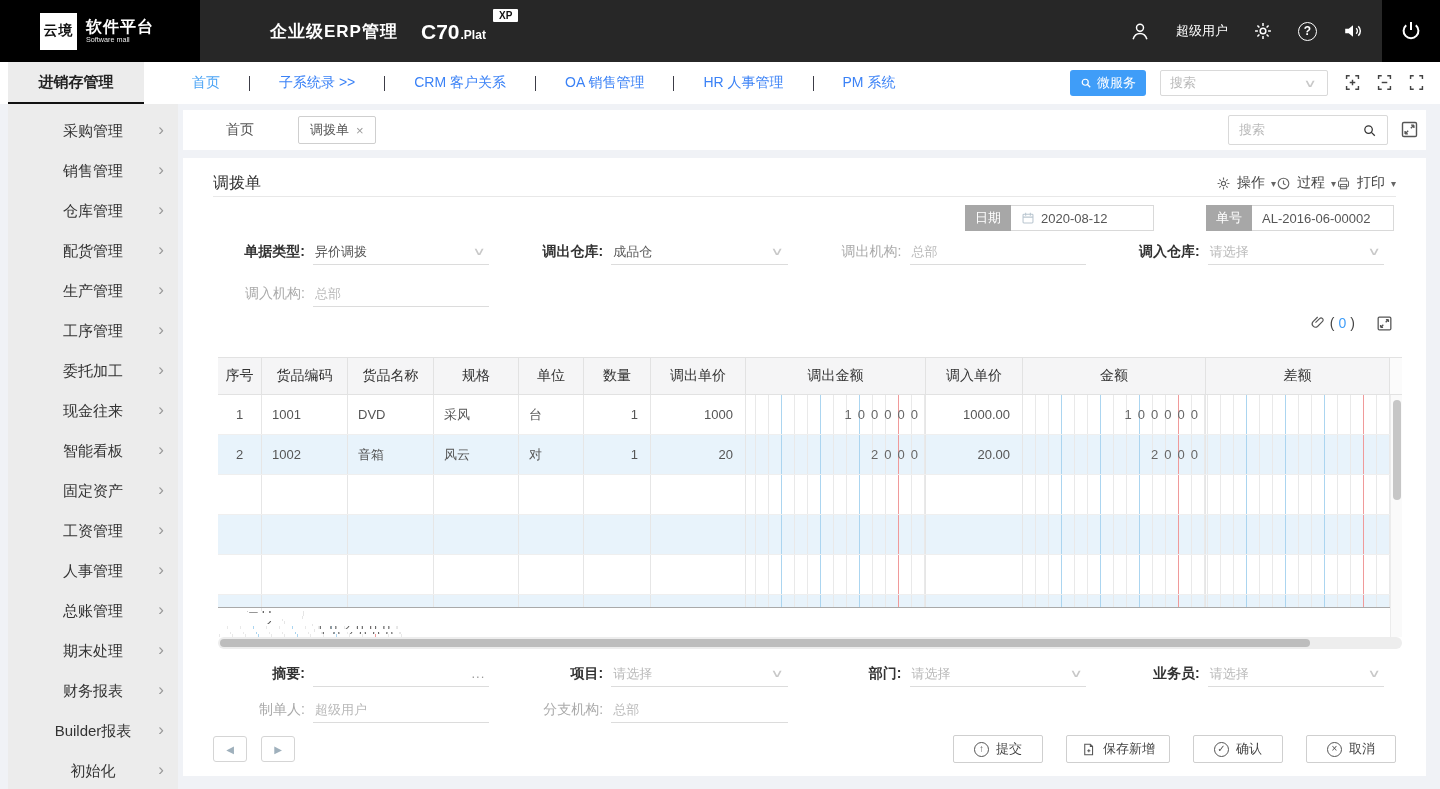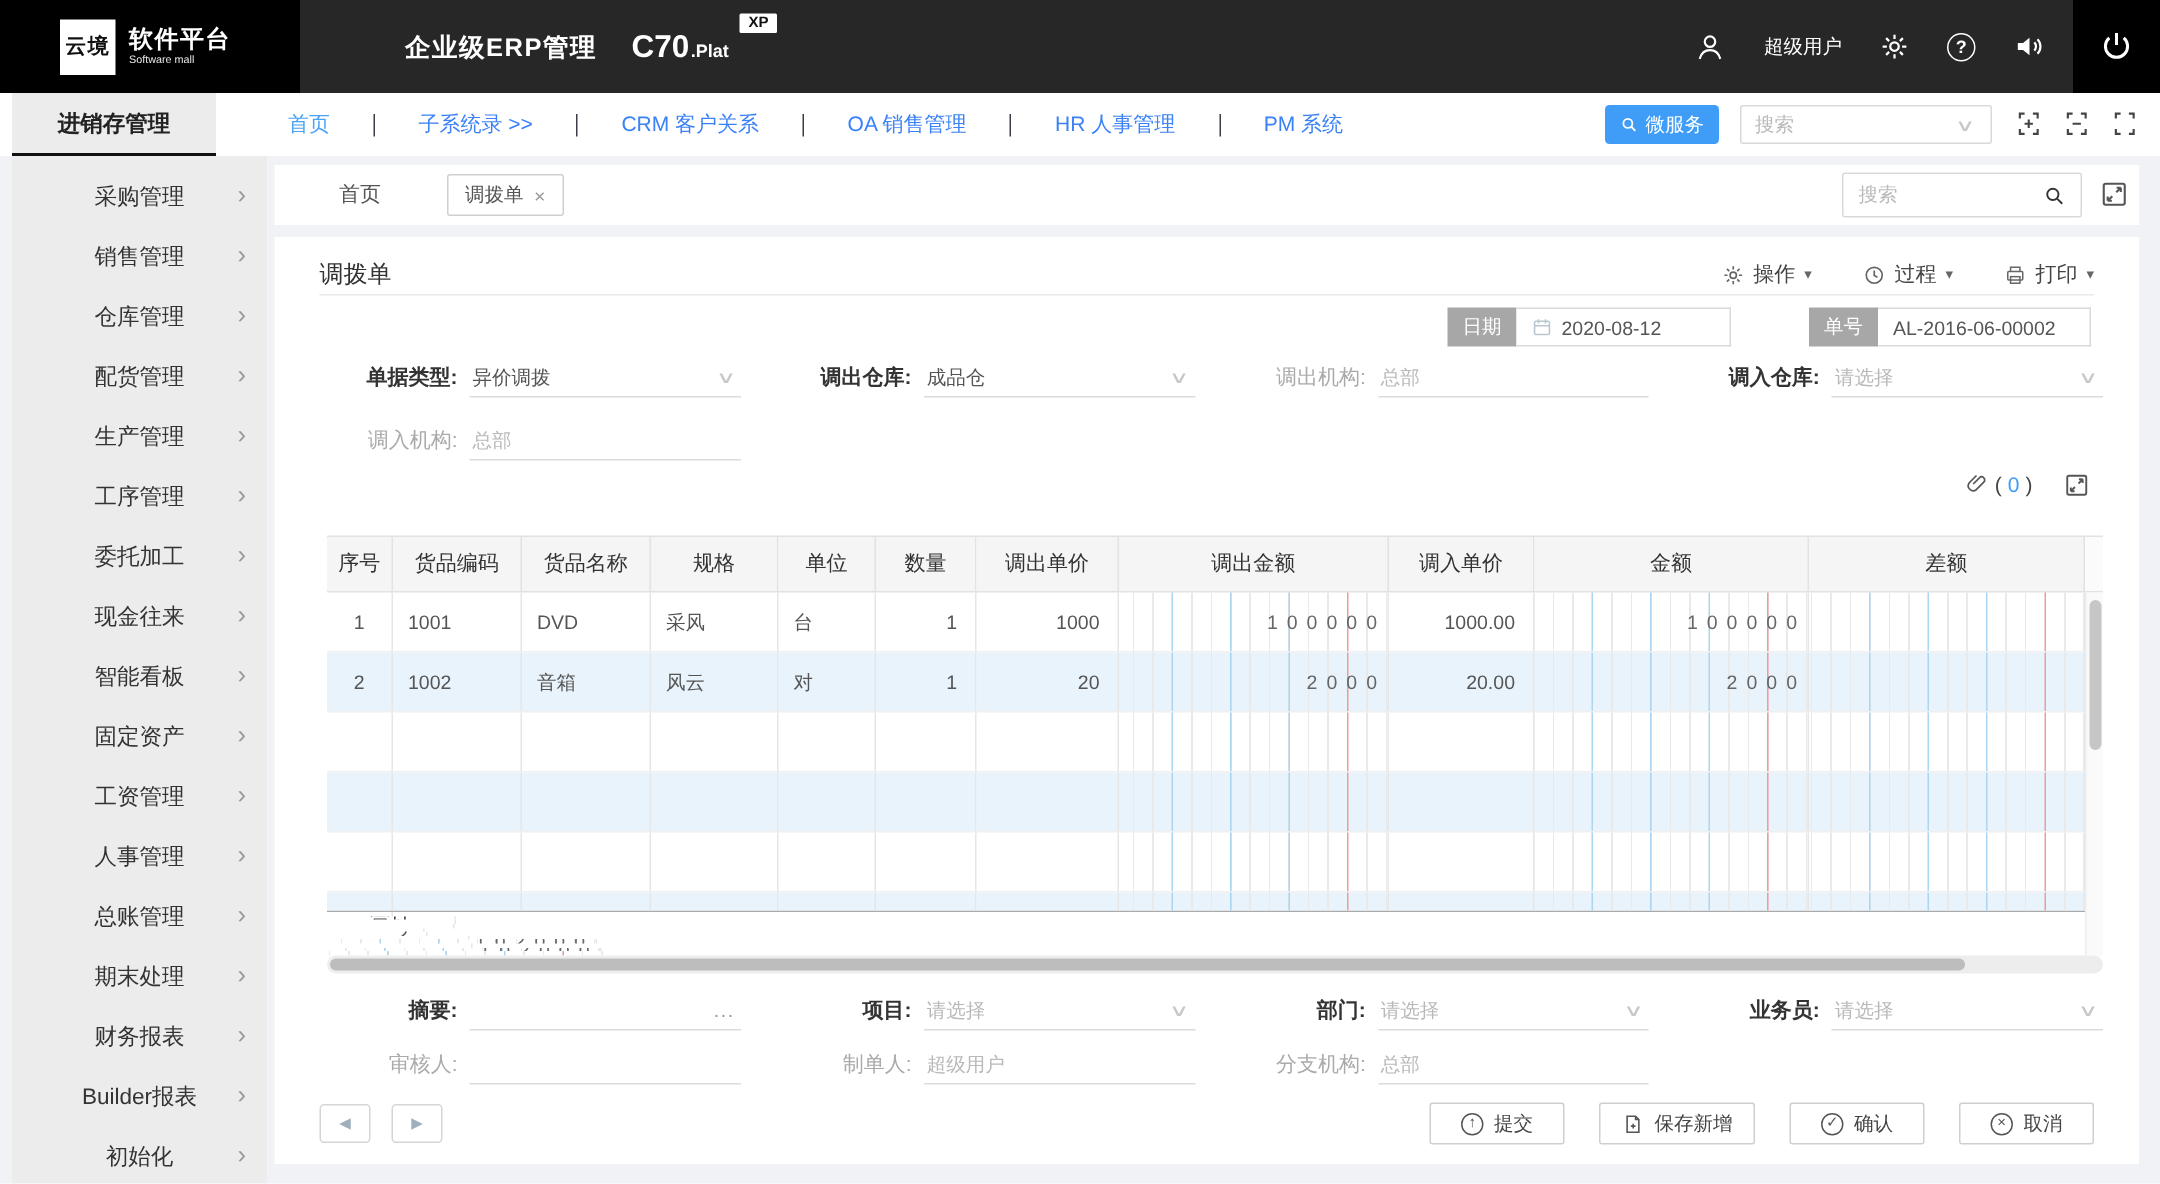--- a/index.html
+++ b/index.html
@@ -51,34 +51,34 @@
   .tab-close { color:#9a9a9a; font-size:13px; cursor:pointer; }
   .strip-search { position:absolute; right:38px; top:5px; width:160px; height:30px; border:1px solid #d9d9d9; border-radius:2px; display:flex; align-items:center; padding:0 10px; font-size:13px; color:#b9b9b9; }
   .strip-search .grow { flex:1; }
   .strip-search .mag { color:#333; }
   .strip-expand { position:absolute; right:6px; top:9px; color:#555; cursor:pointer; }
 
   .panel { position:relative; margin:8px 14px 0 5px; height:618px; background:#fff; overflow:hidden; }
 
   .title-row { margin:0 30px; padding-top:12px; height:39px; display:flex; align-items:center; border-bottom:1px solid #e8e8e8; }
   .panel-title { font-size:16px; color:#333; font-weight:500; }
-  .title-actions { margin-left:auto; display:flex; gap:34px; }
+  .title-actions { margin-left:auto; display:flex; }
   .action-btn { display:flex; align-items:center; gap:6px; font-size:14px; color:#444; cursor:pointer; }
   .action-btn .caret { font-size:10px; color:#666; }
   .action-btn svg { color:#666; }
 
   .date-row { margin:8px 32px 0 30px; display:flex; justify-content:flex-end; gap:52px; }
   .kv-group { display:flex; }
   .kv-label { height:26px; background:#a7a7a7; color:#fff; font-size:13px; display:flex; align-items:center; padding:0 10px; }
   .kv-value { height:26px; border:1px solid #d9d9d9; border-left:none; background:#fff; display:flex; align-items:center; gap:6px; padding:0 10px; font-size:13px; color:#555; }
   .kv-value.date { width:143px; }
   .kv-value.no { width:142px; }
   .cal-icon { color:#b9c6d0; }
 
-  .fgrid { margin:8px 24px 0 30px; display:grid; grid-template-columns:repeat(4,1fr); column-gap:22px; row-gap:16px; }
+  .fgrid { margin:8px 42px 0 30px; display:grid; grid-template-columns:repeat(4,1fr); column-gap:22px; row-gap:16px; }
   .field { display:flex; align-items:flex-end; height:26px; }
   .flabel { width:92px; text-align:right; font-size:14px; font-weight:bold; color:#333; padding-bottom:4px; white-space:nowrap; }
   .flabel.dis { color:#aaa; font-weight:normal; }
   .fval { flex:1; margin-left:8px; border-bottom:1px solid #dcdcdc; height:26px; display:flex; align-items:center; font-size:13px; color:#555; padding:0 2px; }
   .fval .txt { flex:1; }
   .fval .ph, .fval.dis .txt { color:#b9b9b9; }
   .chev { color:#c8c8c8; font-size:11px; transform:scaleX(1.7); margin-right:4px; }
   .more-dots { color:#999; font-size:13px; letter-spacing:1px; margin-right:2px; }
 
   .attach-row { margin:6px 32px 0 0; height:20px; display:flex; justify-content:flex-end; align-items:center; gap:20px; }
@@ -580,26 +580,20 @@
           </span>
         </div>
         <div class="field">
           <span class="flabel">业务员:</span>
           <span class="fval">
             <span class="txt ph">请选择</span>
             <span class="chev">∨</span>
           </span>
         </div>
         <div class="field">
-          <span class="flabel dis">审核人:</span>
-          <span class="fval dis">
-            <span class="txt"></span>
-          </span>
-        </div>
-        <div class="field">
           <span class="flabel dis">制单人:</span>
           <span class="fval dis">
             <span class="txt">超级用户</span>
           </span>
         </div>
         <div class="field">
           <span class="flabel dis">分支机构:</span>
           <span class="fval dis">
             <span class="txt">总部</span>
           </span>

